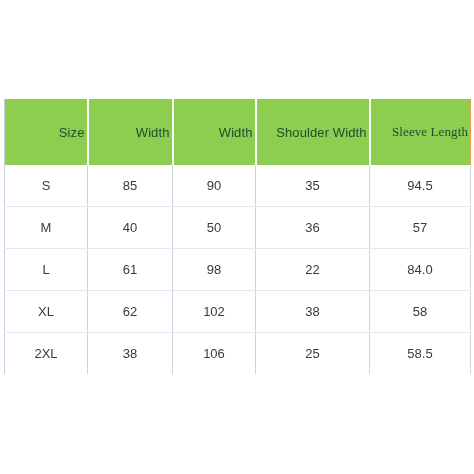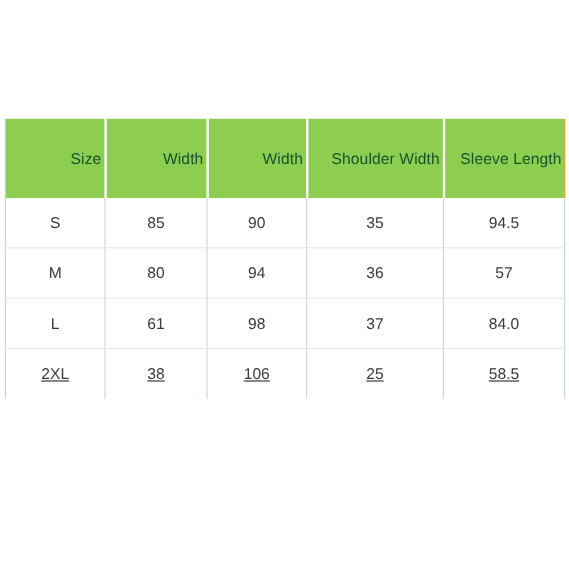--- a/index.html
+++ b/index.html
@@ -54,20 +54,21 @@
     border-right: 2px solid #ffffff;
     border-left: none;
     white-space: nowrap;
     letter-spacing: 0.1px;
   }
   #size-chart thead th:first-child {
     border-left: 1px solid #c3cfdf;
   }
   #size-chart thead th:last-child {
     border-right: 1px solid #e2a33c;
+    font-family: Liberation Serif, serif;
   }
 
   
   #size-chart tbody td {
     height: 41px;
     background: #ffffff;
     color: #3a3a3a;
     font-size: 13px;
     font-weight: 400;
     text-align: center;
@@ -75,21 +76,20 @@
     padding: 0 2px;
     border-right: 1px solid #ccd6e3;
     border-bottom: 1px solid #e3e9f0;
     white-space: nowrap;
   }
   #size-chart tbody td:first-child {
     border-left: 1px solid #c3cfdf;
   }
   #size-chart tbody tr:last-child td {
     border-bottom: 1px solid #ffffff;
-    text-decoration: underline;
   }
 </style>
 </head>
 <body>
 
 <div id="canvas">
 
   <table id="size-chart">
     <colgroup>
       <col class="c0">
@@ -112,31 +112,38 @@
     <tbody>
       <tr>
         <td>S</td>
         <td>85</td>
         <td>90</td>
         <td>35</td>
         <td>94.5</td>
       </tr>
       <tr>
         <td>M</td>
-        <td>80</td>
-        <td>94</td>
+        <td>40</td>
+        <td>50</td>
         <td>36</td>
         <td>57</td>
       </tr>
       <tr>
         <td>L</td>
         <td>61</td>
         <td>98</td>
-        <td>37</td>
+        <td>22</td>
         <td>84.0</td>
+      </tr>
+      <tr>
+        <td>XL</td>
+        <td>62</td>
+        <td>102</td>
+        <td>38</td>
+        <td>58</td>
       </tr>
       <tr>
         <td>2XL</td>
         <td>38</td>
         <td>106</td>
         <td>25</td>
         <td>58.5</td>
       </tr>
     </tbody>
   </table>

